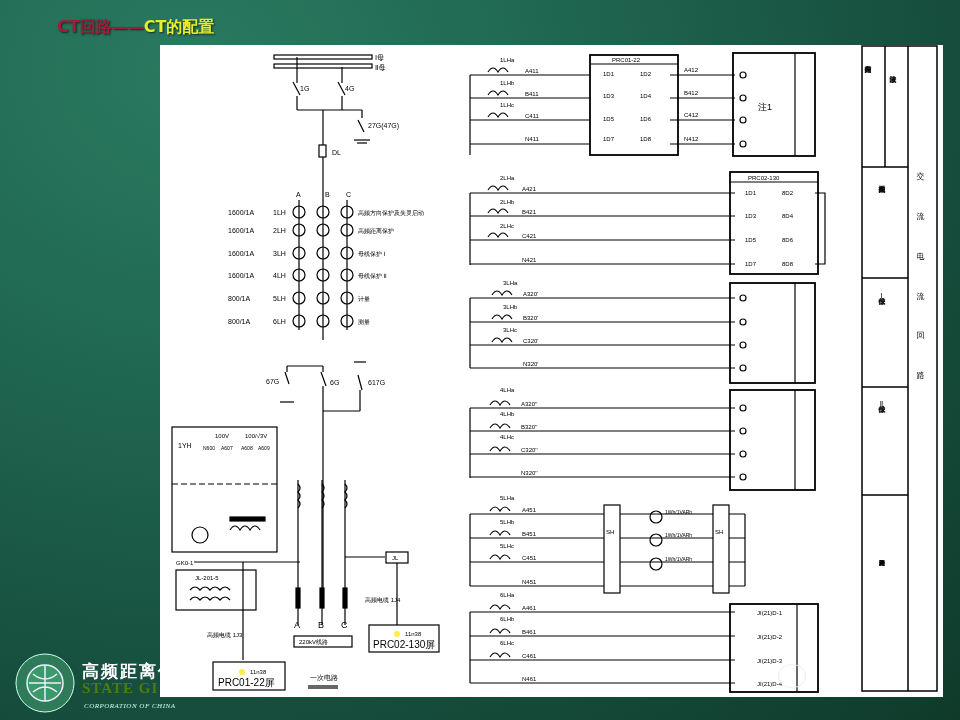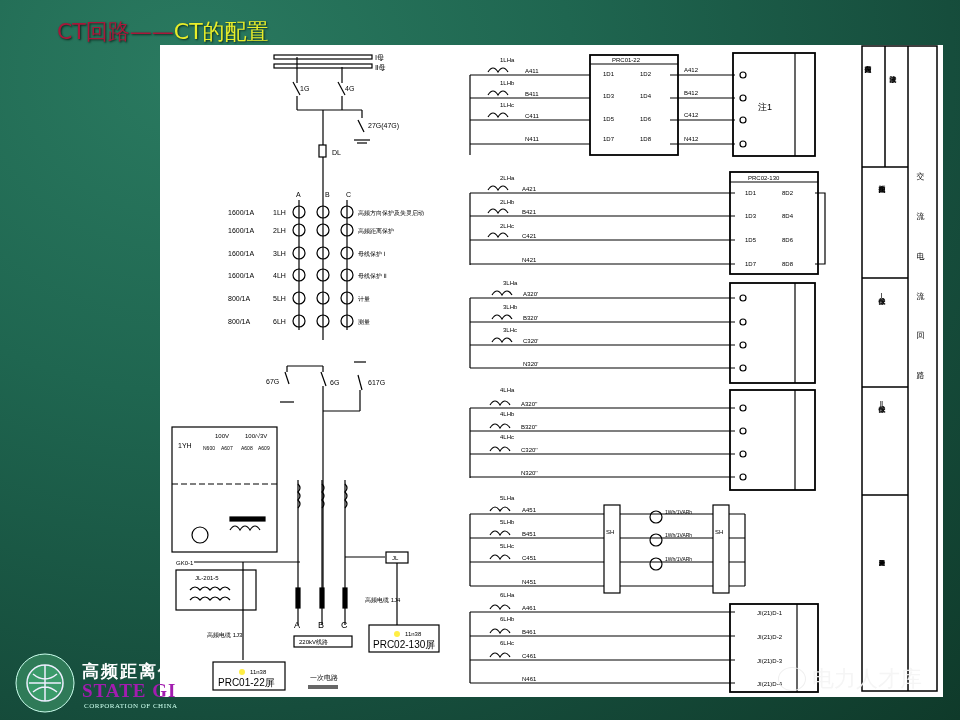--- a/index.html
+++ b/index.html
@@ -1,28 +1,28 @@
 <!DOCTYPE html>
 <html><head>
 <meta charset="utf-8">
 <style>
   html,body{margin:0;padding:0;}
   body{width:960px;height:720px;overflow:hidden;position:relative;
     background:radial-gradient(ellipse at 20% 10%, #2a7a60 0%, #1f6650 35%, #164d3c 70%, #0f3a2a 100%);
     font-family:"Liberation Sans",sans-serif;}
-  .title{position:absolute;left:57px;top:17px;font-size:22px;font-weight:normal;letter-spacing:0px;
+  .title{position:absolute;left:57px;top:17px;font-size:16px;font-weight:bold;letter-spacing:0px;
     text-shadow:1px 1px 2px #0a2a1f;font-family:"DejaVu Sans",sans-serif;}
   .title .red{color:#a8183a;}
   .title .yel{color:#e8ee2a;}
   .sheet{position:absolute;left:160px;top:45px;width:783px;height:652px;background:#fff;}
   svg text{font-family:"Liberation Sans",sans-serif;fill:#000;}
   .logo{position:absolute;left:14px;top:652px;}
   .logo-cn{position:absolute;left:82px;top:660px;color:#fff;font-size:17px;font-weight:bold;letter-spacing:2px;font-family:"DejaVu Sans",sans-serif;}
-  .logo-en{position:absolute;left:82px;top:680px;color:#a21caf;font-size:19px;font-weight:bold;font-family:"Liberation Serif",serif;letter-spacing:1px;}
-  .logo-sub{position:absolute;left:84px;top:702px;color:#cfe;font-size:7px;font-family:"Liberation Serif",serif;letter-spacing:0.5px;}
+  .logo-en{position:absolute;left:82px;top:680px;color:#4d7c0f;font-size:15px;font-weight:bold;font-family:"Liberation Serif",serif;letter-spacing:1px;}
+  .logo-sub{position:absolute;left:84px;top:702px;color:#cfe;font-size:7px;font-family:"Liberation Serif",serif;letter-spacing:0.5px;font-style:italic;}
   .wm{position:absolute;left:778px;top:664px;color:#f4f4f4;font-size:22px;font-family:"DejaVu Sans",sans-serif;opacity:0.9;display:flex;align-items:center;gap:6px;}
   .wm .ic{width:26px;height:22px;border:1.5px solid #eee;border-radius:50%;display:inline-block;}
 </style>
 </head>
 <body>
 
 <div class="title">
   <span class="red">CT回路</span><span class="red">——</span><span class="yel">CT的配置</span>
 </div>
 
@@ -384,14 +384,13 @@
   <circle cx="31" cy="31" r="29" fill="#2f7a58" stroke="#cfe" stroke-width="1"></circle>
   <circle cx="31" cy="31" r="18" fill="#3a9a6a" stroke="#eef" stroke-width="1.5"></circle>
   <path d="M15 31 h32 M31 13 v36 M19 22 q12 10 24 0 M19 40 q12 -10 24 0" stroke="#eef" stroke-width="1.5" fill="none"></path>
 </svg>
 <div class="logo-cn">高频距离保护</div>
 <div class="logo-en">STATE GI</div>
 <div class="logo-sub">CORPORATION OF CHINA</div>
 
 <div class="wm">
   <span class="ic"></span>
-  <span>电力人才库</span>
 </div>
 
 </body></html>

